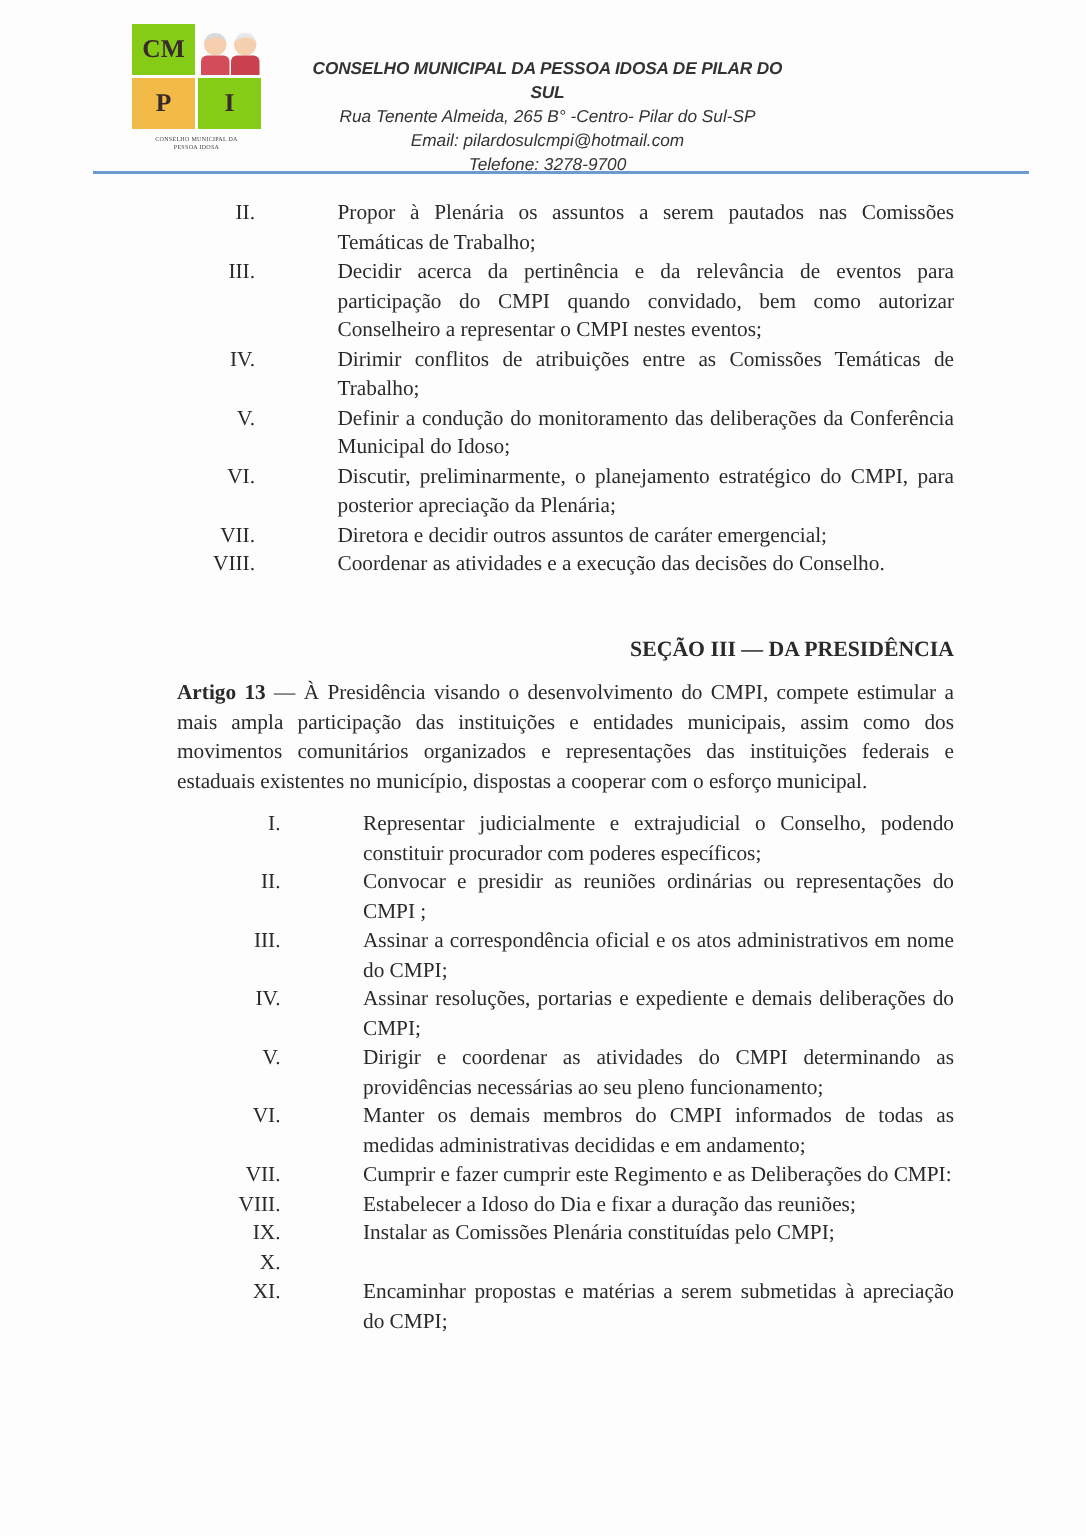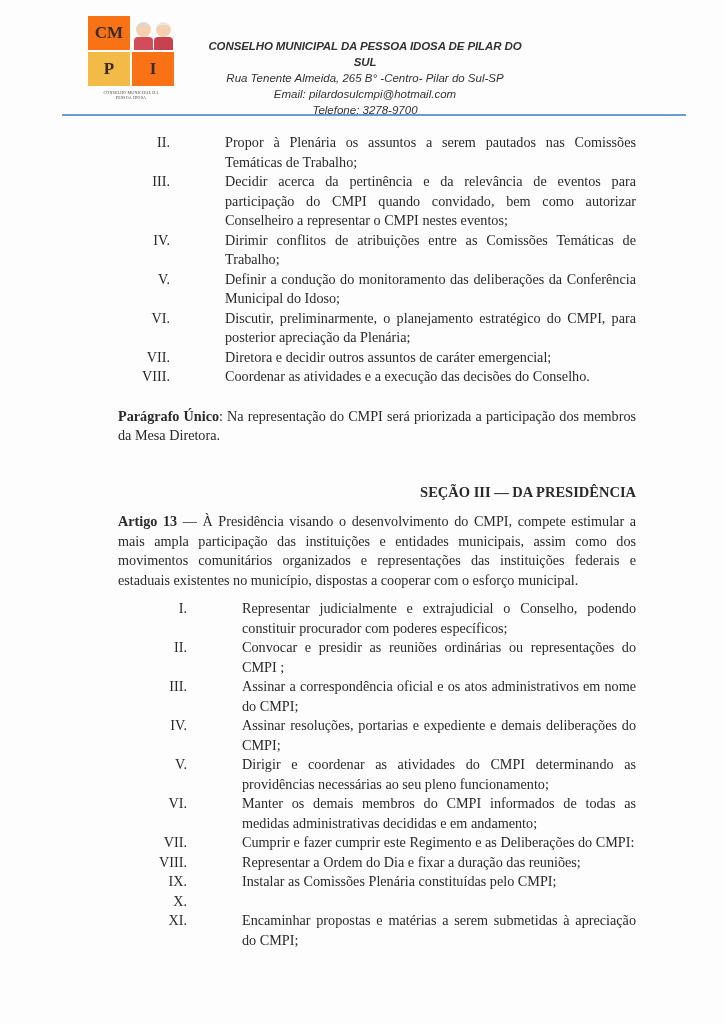--- a/index.html
+++ b/index.html
@@ -18,21 +18,21 @@
       display: grid;
       grid-template-columns: 42px 42px;
       grid-template-rows: 34px 34px;
       gap: 2px;
     }
     .logo .cell {
       display: flex; align-items: center; justify-content: center;
       font-family: "Liberation Serif", serif;
       font-weight: bold; font-size: 17px; color: #3a2a2a;
     }
-    .c-red { background: #f97316; }
+    .c-red { background: #84cc16; }
     .c-yellow { background: #f2bb48; }
     .c-faces { background: #fdfdfd; position: relative; }
     .face { position: absolute; bottom: 0; width: 19px; height: 28px; }
     .face .head { position: absolute; top: 0; left: 2px; width: 15px; height: 15px; border-radius: 50%; background: #f5cfae; border-top: 3px solid #d9d9d9; box-sizing: border-box; }
     .face .body { position: absolute; bottom: 0; left: 0; width: 19px; height: 13px; background: #d24c5a; border-radius: 4px 4px 0 0; }
     .logo .caption {
       font-size: 4px; text-align: center; margin-top: 4px; letter-spacing: 0.2px; color: #444;
       line-height: 5px; width: 86px;
     }
     .header-text {
@@ -121,23 +121,20 @@
     <div class="item">
       <span class="num">VII.</span>
       <span class="txt">Diretora e decidir outros assuntos de caráter emergencial;</span>
     </div>
     <div class="item">
       <span class="num">VIII.</span>
       <span class="txt">Coordenar as atividades e a execução das decisões do Conselho.</span>
     </div>
   </div>
 
-  <div class="para" style="margin-top:20px;">
-    <span class="bold">Parágrafo Único</span><span>: Na representação do CMPI será priorizada a participação dos membros da Mesa Diretora.</span>
-  </div>
 
   <div class="section-title" style="margin-top:37px;">SEÇÃO III — DA PRESIDÊNCIA</div>
 
   <div class="para" style="margin-top:10px;">
     <span class="bold">Artigo 13</span><span> — À Presidência visando o desenvolvimento do CMPI, compete estimular a mais ampla participação das instituições e entidades municipais, assim como dos movimentos comunitários organizados e representações das instituições federais e estaduais existentes no município, dispostas a cooperar com o esforço municipal.</span>
   </div>
 
 
   <div class="list2" style="margin-top:9px;">
     <div class="item">
@@ -163,21 +160,21 @@
     <div class="item">
       <span class="num">VI.</span>
       <span class="txt">Manter os demais membros do CMPI informados de todas as medidas administrativas decididas e em andamento;</span>
     </div>
     <div class="item">
       <span class="num">VII.</span>
       <span class="txt">Cumprir e fazer cumprir este Regimento e as Deliberações do CMPI:</span>
     </div>
     <div class="item">
       <span class="num">VIII.</span>
-      <span class="txt">Representar a Ordem do Dia e fixar a duração das reuniões;</span>
+      <span class="txt">Estabelecer a Idoso do Dia e fixar a duração das reuniões;</span>
     </div>
     <div class="item">
       <span class="num">IX.</span>
       <span class="txt">Instalar as Comissões Plenária constituídas pelo CMPI;</span>
     </div>
     <div class="item">
       <span class="num">X.</span>
     </div>
     <div class="item">
       <span class="num">XI.</span>

